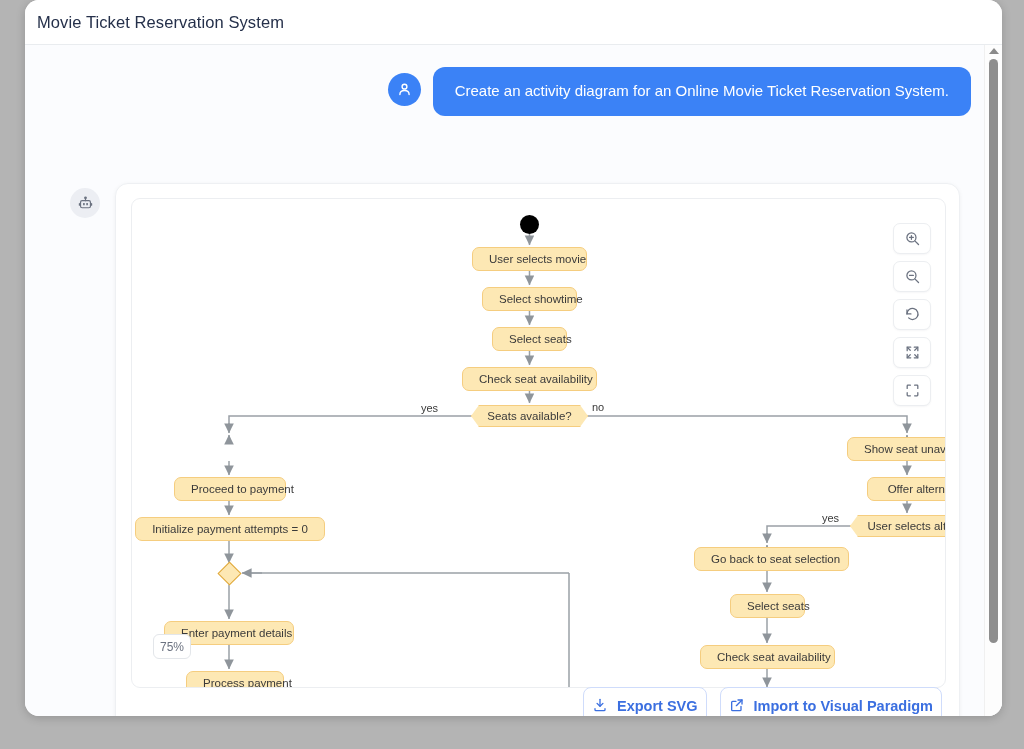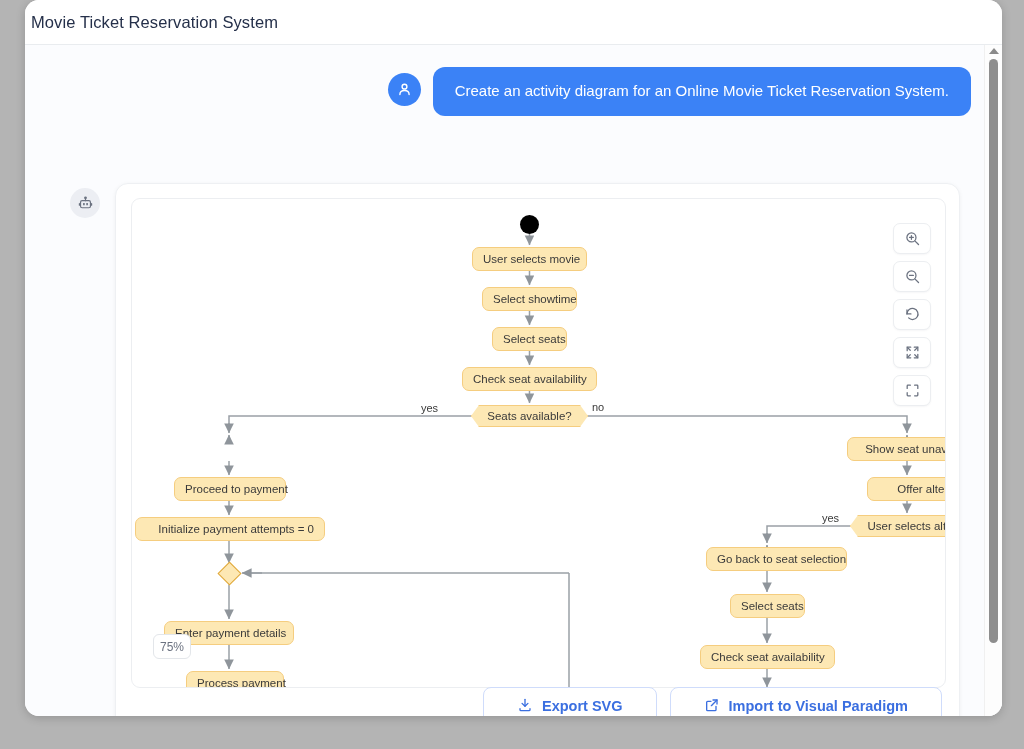--- a/index.html
+++ b/index.html
@@ -19,21 +19,21 @@
     background: #ffffff;
     border-radius: 14px 14px 14px 14px;
     box-shadow: 0 2px 10px rgba(0,0,0,.18);
     overflow: hidden;
   }
   .titlebar {
     height: 45px;
     background: #ffffff;
     border-bottom: 1px solid #e9ecef;
     display: flex; align-items: center;
-    padding-left: 6px;
+    padding-left: 12px;
   }
   .titlebar .title {
     font-size: 16.5px;
     color: #25304a;
     letter-spacing: .1px;
   }
 
   
   .body-area {
     position: absolute;
@@ -139,23 +139,23 @@
   
   .node {
     position: absolute;
     background: #fde8b4;
     border: 1px solid #f5cd7f;
     border-radius: 7px;
     color: #3a3a3a;
     font-size: 11.5px;
     height: 24px;
     line-height: 22px;
-    text-align: right;
+    text-align: center;
     white-space: nowrap;
-    padding: 0 10px;
+    padding: 0 16px;
   }
   
   .decision {
     position: absolute;
     background: #fde8b4;
     border: 1px solid #f5cd7f;
     color: #3a3a3a;
     font-size: 11.5px;
     height: 22px;
     line-height: 20px;
@@ -215,21 +215,21 @@
 
   
   .actions {
     position: absolute;
     right: 17px; bottom: 16px;
     display: flex; gap: 13px;
   }
   .act-btn {
     display: flex; align-items: center; gap: 9px;
     height: 38px;
-    padding: 0 33px;
+    padding: 0 8px;
     background: #ffffff;
     border: 1px solid #cfdcfb;
     border-radius: 8px;
     color: #3b6fe0;
     font-size: 14.5px;
     font-weight: bold;
     cursor: pointer;
   }
 </style>
 </head>
@@ -327,21 +327,21 @@
 
             <div class="merge-diamond" style="left:89px;top:366px;"></div>
 
             <div class="node" style="left:32px;top:422px;width:130px;">Enter payment details</div>
             <div class="node" style="left:54px;top:472px;width:98px;">Process payment</div>
 
             <div class="node" style="left:715px;top:238px;width:120px;">Show seat unavai</div>
             <div class="node" style="left:735px;top:278px;width:105px;">Offer alterna</div>
             <div class="decision" style="left:718px;top:316px;width:120px;">User selects alte</div>
 
-            <div class="node" style="left:574px;top:348px;width:141px;">Go back to seat selection</div>
+            <div class="node" style="left:562px;top:348px;width:155px;">Go back to seat selection</div>
             <div class="node" style="left:598px;top:395px;width:75px;">Select seats</div>
             <div class="node" style="left:568px;top:446px;width:135px;">Check seat availability</div>
 
             <div class="edge-label" style="left:289px;top:203px;">yes</div>
             <div class="edge-label" style="left:460px;top:202px;">no</div>
             <div class="edge-label" style="left:690px;top:313px;">yes</div>
 
           </div>
 
           <div class="view-controls">

